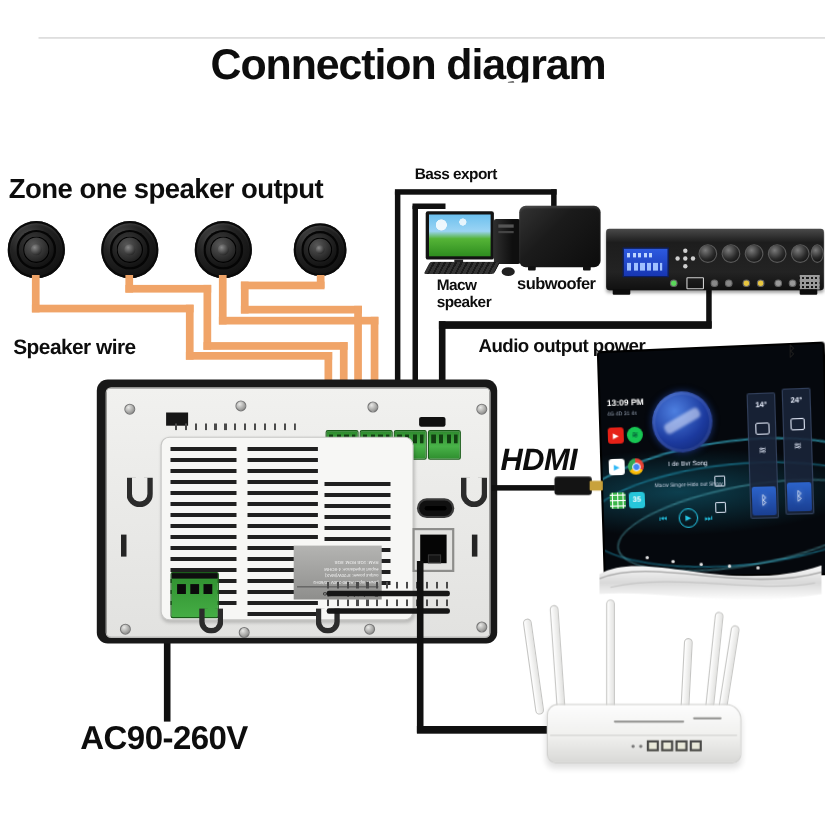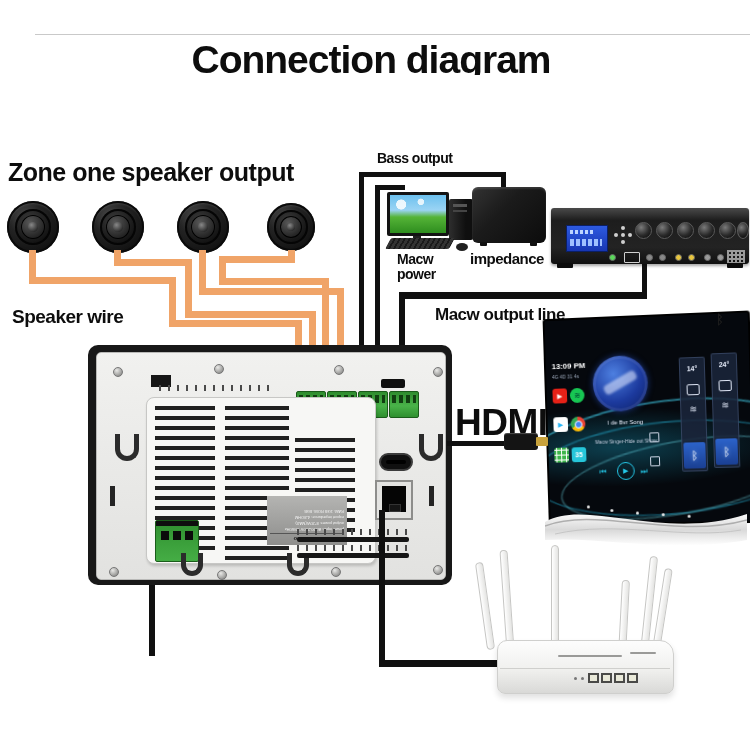--- a/index.html
+++ b/index.html
@@ -130,29 +130,30 @@
 
 <div id="stage">
 
   <div class="abs" style="left:35px;top:34px;width:715px;height:1px;background:#c9c9c9;"></div>
   <div class="abs" style="left:0;top:38px;width:742px;height:37px;overflow:hidden;text-align:center;">
     <span class="lbl" style="position:static;font-size:39px;letter-spacing:-1px;">Connection diagram</span>
   </div>
 
   <div class="lbl" style="left:8px;top:158px;font-size:25px;">Zone one speaker output</div>
   <div class="lbl" style="left:12px;top:306px;font-size:19px;">Speaker wire</div>
-  <div class="lbl" style="left:377px;top:150px;font-size:14px;">Bass output</div>
-  <div class="lbl" style="left:470px;top:250px;font-size:15px;">impedance</div>
+  <div class="lbl" style="left:377px;top:150px;font-size:14px;">Bass export</div>
+  <div class="lbl" style="left:470px;top:250px;font-size:15px;">subwoofer</div>
   <div class="lbl" style="left:397px;top:252px;font-size:14px;line-height:1.1;">
     <div>Macw</div>
-    <div>power</div>
-  </div>
-  <div class="lbl" style="left:435px;top:305px;font-size:17px;">Macw output line</div>
-  <div class="lbl" style="left:455px;top:402px;font-size:37px;">HDMI</div>
+    <div>speaker</div>
+  </div>
+  <div class="lbl" style="left:435px;top:305px;font-size:17px;">Audio output power</div>
+  <div class="lbl" style="left:455px;top:402px;font-size:28px;font-style:italic;">HDMI</div>
   <div class="lbl" style="left:594px;top:510px;font-size:28px;">TV</div>
+  <div class="lbl" style="left:73px;top:655px;font-size:30px;">AC90-260V</div>
 
   <div class="speaker" style="left:7px;top:201px;width:52px;height:52px;">
     <div class="spk-ring"></div>
       <div class="spk-cone"></div>
       <div class="spk-cap"></div>
     </div>
   <div class="speaker" style="left:92px;top:201px;width:52px;height:52px;">
     <div class="spk-ring"></div>
       <div class="spk-cone"></div>
       <div class="spk-cap"></div>

